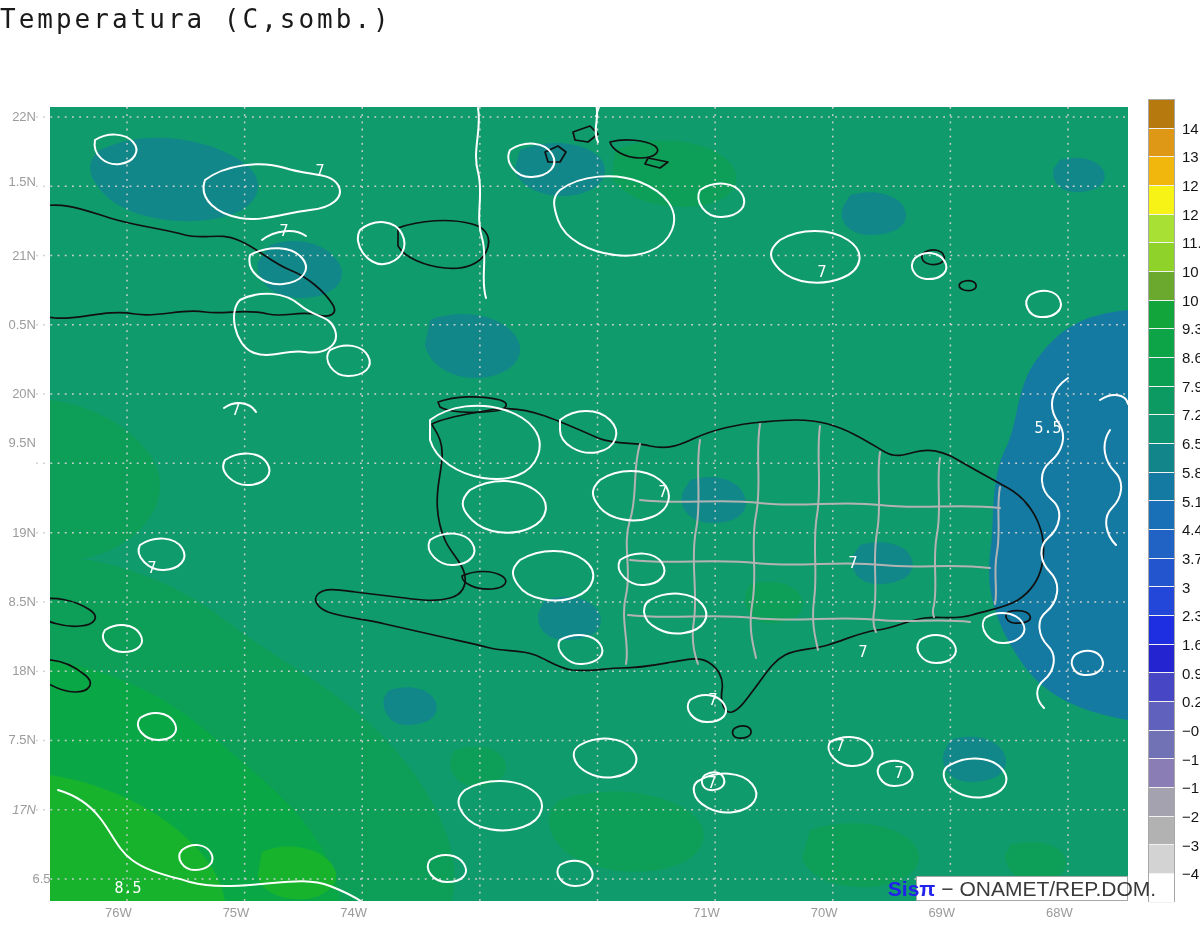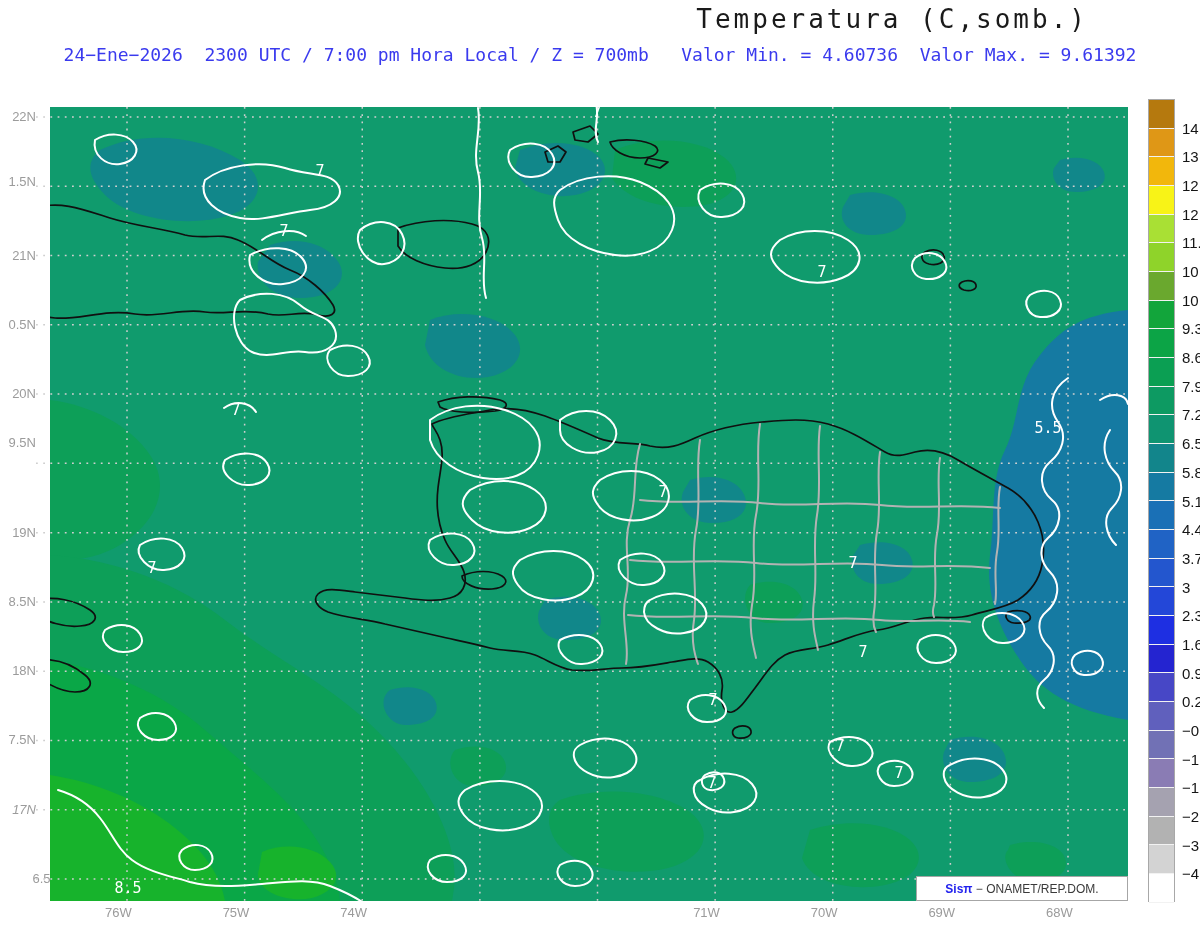--- a/index.html
+++ b/index.html
@@ -1,48 +1,47 @@
 <!DOCTYPE html>
 <html><head>
 <meta charset="utf-8">
 <style>
   html,body{margin:0;padding:0;background:#ffffff;}
   .page{position:relative;width:1200px;height:927px;background:#ffffff;overflow:hidden;
         font-family:"Liberation Sans",sans-serif;}
-  .title{position:absolute;top:4px;left:0;width:1088px;text-align:right;
+  .title{position:absolute;top:4px;left:0;width:1088px;text-align:left;
          font-family:"DejaVu Sans Mono",monospace;font-size:26px;letter-spacing:3px;color:#1a1a1a;}
   .sub1{position:absolute;top:44px;left:0;width:1200px;text-align:center;
         font-family:"DejaVu Sans Mono",monospace;font-size:18px;color:#3a3aee;white-space:pre;}
   .sub2{position:absolute;top:66px;left:0;width:1200px;text-align:center;
         font-family:"DejaVu Sans Mono",monospace;font-size:16px;color:#2aa4f4;white-space:pre;}
   .lat-label{position:absolute;left:0;width:36px;text-align:right;font-size:13px;color:#9b9b9b;}
   .lon-label{position:absolute;width:44px;font-size:13px;color:#9b9b9b;}
   .colorbar{position:absolute;left:1148px;top:99px;width:27px;height:803px;
             border:1px solid #a8a8a8;box-sizing:border-box;background:#fff;}
   .colorbar .seg{width:100%;box-sizing:border-box;border-bottom:1px solid #f2f2f2;}
   .cbar-label{position:absolute;left:1182px;font-size:15px;color:#151515;}
   .watermark{position:absolute;left:916px;top:876px;width:212px;height:25px;background:#ffffff;
              border:1px solid #a6a6a6;box-sizing:border-box;display:flex;align-items:center;
-             justify-content:center;font-size:12px;white-space:pre;}
+             justify-content:center;font-size:21px;white-space:pre;}
   .watermark .brand{color:#2222ee;font-weight:bold;}
   .watermark .org{color:#3a3a3a;}
   svg{position:absolute;left:0;top:0;}
   .f-base{fill:var(--c-base);} .f-green{fill:var(--c-green);} .f-gmid{fill:var(--c-gmid);}
   .f-gbright{fill:var(--c-gbright);} .f-teal{fill:var(--c-teal);} .f-blue{fill:var(--c-blue);}
   .coast{stroke:var(--c-coast);stroke-width:1.7;fill:none;stroke-linejoin:round;stroke-linecap:round;}
   .prov{stroke:var(--c-border);stroke-width:2;fill:none;stroke-linejoin:round;stroke-linecap:round;}
   .cont{stroke:var(--c-contour);stroke-width:2;fill:none;stroke-linejoin:round;stroke-linecap:round;}
 </style>
 </head>
 <body>
 
 <div class="page" style="--c-base: #109b6d; --c-green: #0d9f58; --c-gmid: #0aa747; --c-gbright: #17b32c; --c-teal: #11878a; --c-blue: #157aa2; --c-coast: #101010; --c-border: #b3b3b3; --c-contour: #ffffff;">
 
   <div class="title">Temperatura (C,somb.)</div>
-  <div class="sub1">24−Ene−2026  2300 UTC / 7:00 pm Hora Local / Z = 700mb   Valor Min. = 4.60736  Valor Max. = 9.61392</div>
 
   <div id="latlabels">
       <div class="lat-label" style="top: 109px;">22N</div>
       <div class="lat-label" style="top: 174px;">1.5N</div>
       <div class="lat-label" style="top: 247.545px;">21N</div>
       <div class="lat-label" style="top: 316.818px;">0.5N</div>
       <div class="lat-label" style="top: 386.091px;">20N</div>
       <div class="lat-label" style="top: 435px;">9.5N</div>
       <div class="lat-label" style="top: 524.636px;">19N</div>
       <div class="lat-label" style="top: 593.909px;">8.5N</div>

